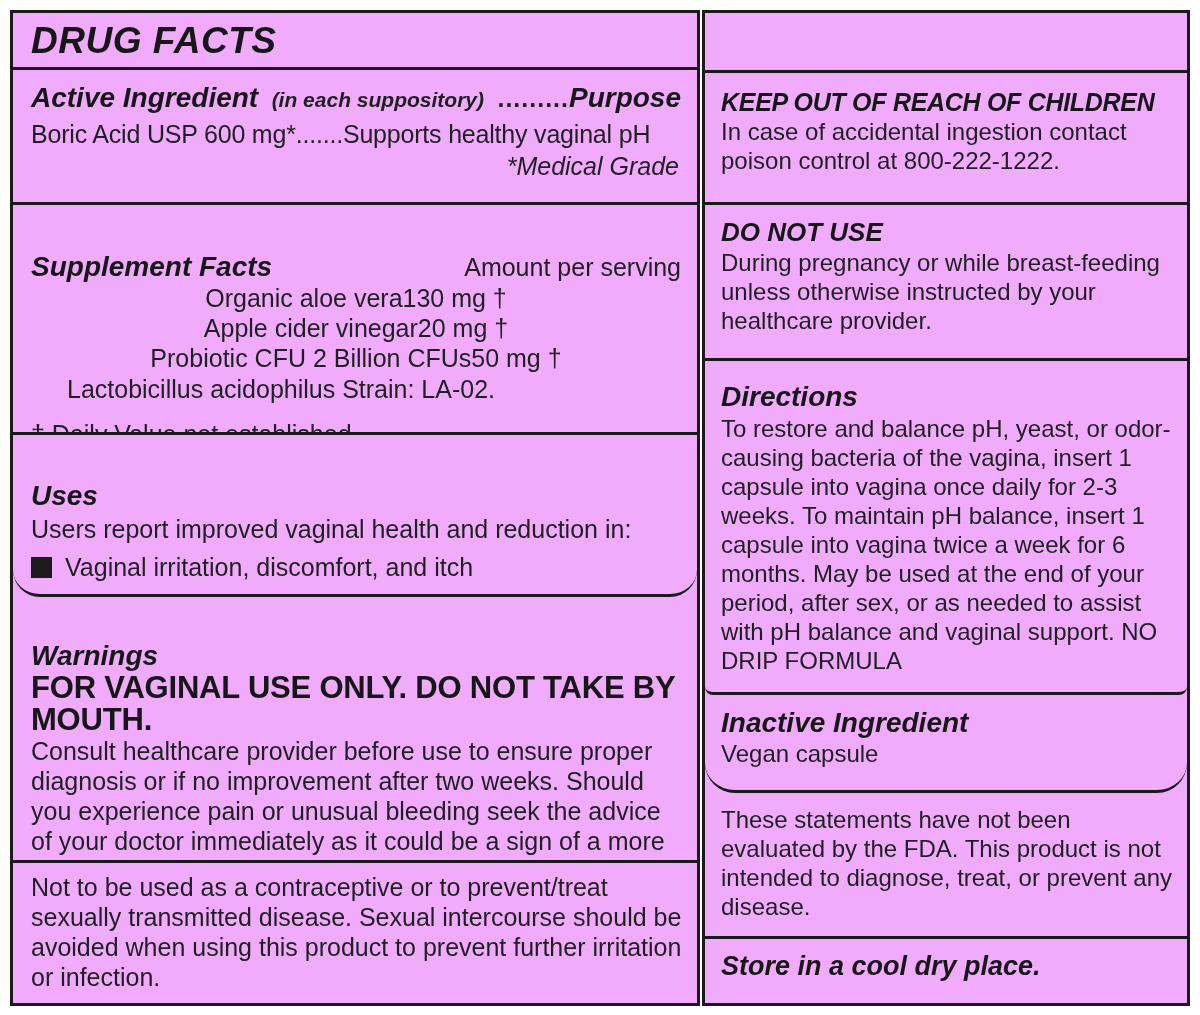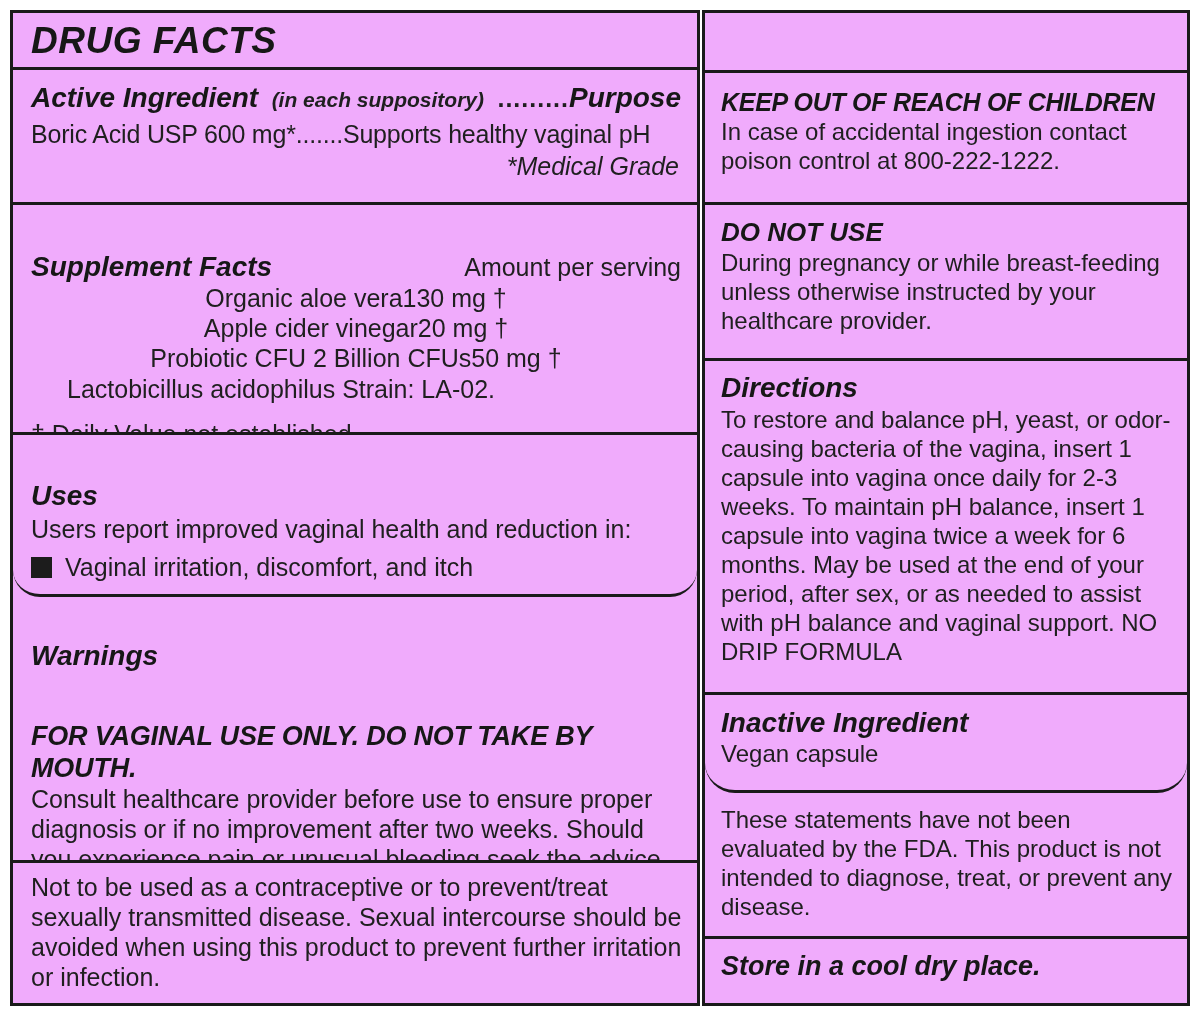--- a/index.html
+++ b/index.html
@@ -57,35 +57,35 @@
   .uses-box { height: 162px; padding: 9px 16px 0 18px; border-radius: 27px; }
   .uses-intro { margin-top: 2px; line-height: 31px; }
   .bullet-row { display: flex; align-items: center; margin-top: 7px; column-gap: 36px; }
   .bullet-item { display: flex; align-items: center; }
   .sq {
     width: 21px; height: 21px; background: #1c1c1c;
     display: inline-block; margin-right: 13px; flex: 0 0 auto;
   }
 
   .warn-box { height: 266px; padding: 7px 14px 0 18px; }
-  .warn-sub { font-size: 27px; font-weight: bold; font-style: italic; line-height: 32px; color: #171717; letter-spacing: -0.2px; margin-top: 48px; }
+  .warn-sub { font-size: 31px; font-weight: bold; line-height: 32px; color: #171717; letter-spacing: -0.2px; }
   .warn-body { line-height: 30px; }
 
   .note-box { padding: 9px 14px 0 18px; }
 
   
   .rbody { font-size: 24px; line-height: 29px; }
   .rhead { font-size: 28px; font-weight: bold; font-style: italic; color: #171717; }
 
   .empty-box { height: 60px; }
   .keep-box { height: 132px; padding: 14px 8px 0 16px; }
   .keep-head { font-size: 25px; font-weight: bold; font-style: italic; line-height: 30px; color: #171717; letter-spacing: -0.3px; }
   .dnu-box { height: 156px; padding: 12px 10px 16px 16px; }
   .dnu-head { font-size: 26px; font-weight: bold; font-style: italic; line-height: 31px; color: #171717; }
-  .dir-box { height: 334px; padding: 10px 8px 0 16px; }
+  .dir-box { height: 334px; padding: 19px 8px 0 16px; border-radius: 8px; }
   .dir-head { line-height: 34px; }
   .inact-box { height: 98px; padding: 12px 10px 0 16px; border-radius: 30px; }
   .fda-box { height: 146px; padding: 12px 8px 0 16px; }
   .store-box { padding: 12px 10px 0 16px; }
   .store-text { font-size: 27px; font-weight: bold; font-style: italic; color: #171717; }
 </style>
 </head>
 <body>
 
 <div class="label-wrap">

